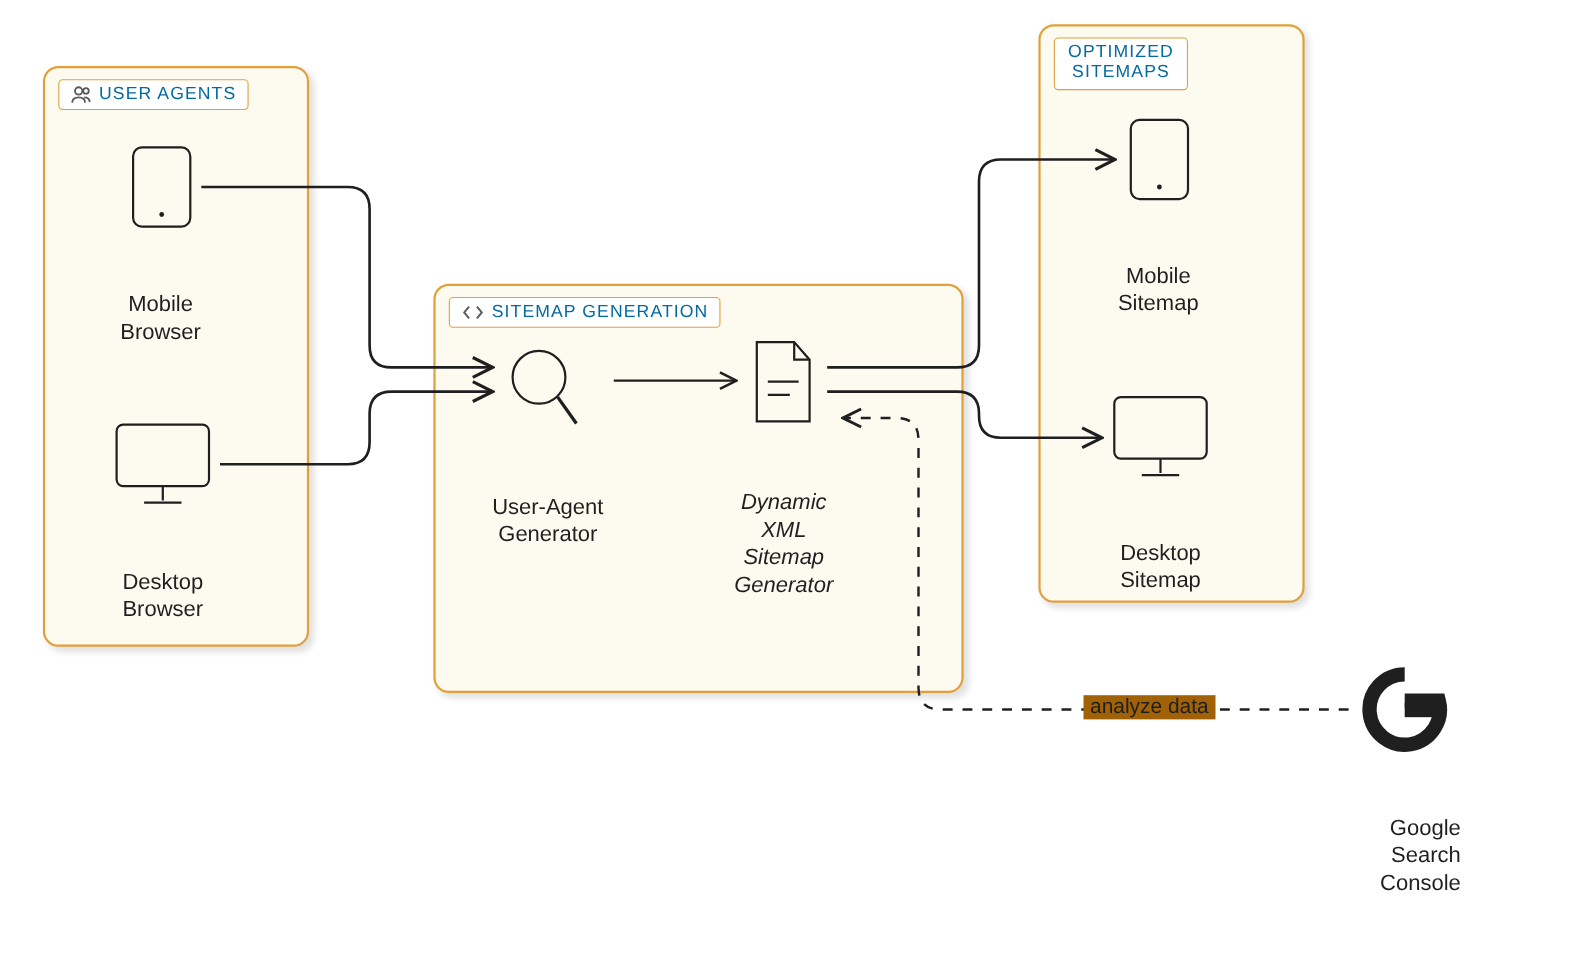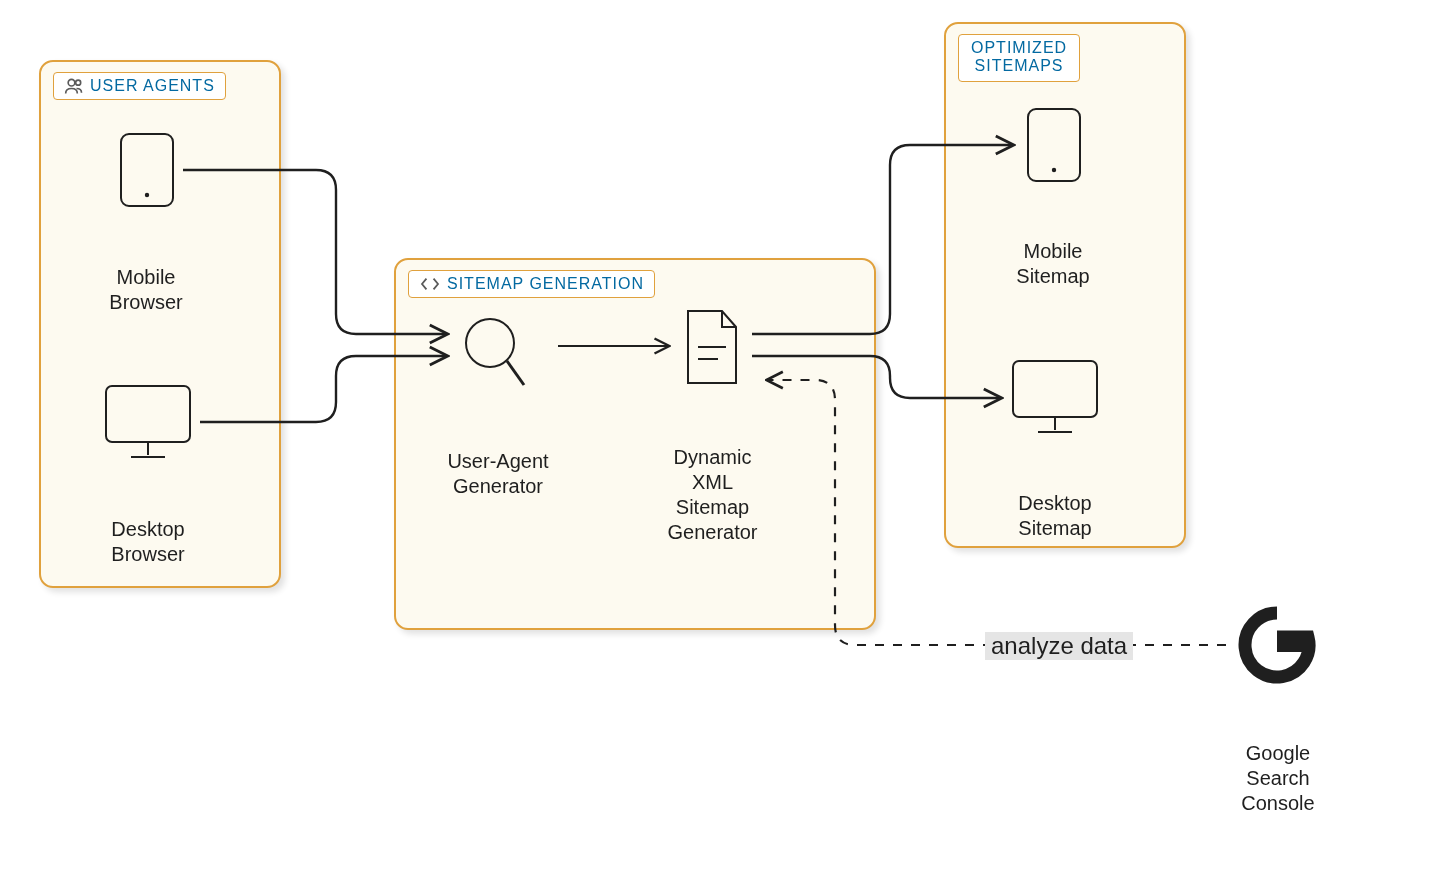--- a/index.html
+++ b/index.html
@@ -43,22 +43,22 @@
     text-align: center;
     color: #1f1f1f;
     font-size: 20px;
     line-height: 1.25;
     white-space: pre-line;
     margin-top: 47px;
   }
   .edge-label {
     position: absolute;
     color: #1f1f1f;
-    font-size: 24px;
-    background: #e5e5e5;
+    font-size: 19px;
+    background: #a16207;
     padding: 0 6px;
   }
   svg.connectors {
     position: absolute;
     top: 0; left: 0;
     width: 1431px;
     height: 872px;
     pointer-events: none;
   }
   .icon {
@@ -114,21 +114,21 @@
 </svg>
 <div class="node-label" style="left:438px; top:402px; width:120px;">User-Agent
 Generator</div>
 
 <svg class="icon" style="left:680px; top:307px; width:64px; height:82px;" viewBox="0 0 64 82">
   <path d="M8 4 H42 L56 20 V76 H8 Z"></path>
   <path d="M42 4 V20 H56"></path>
   <line x1="18" y1="40" x2="46" y2="40"></line>
   <line x1="18" y1="52" x2="38" y2="52"></line>
 </svg>
-<div class="node-label" style="left:655px; top:398px; width:115px;">Dynamic
+<div class="node-label" style="left:655px; top:398px; width:115px;font-style:italic;">Dynamic
 XML
 Sitemap
 Generator</div>
 
 <div class="group-box" style="left:944px; top:22px; width:238px; height:522px;">
   <div class="group-label noicon" style="white-space:pre-line; text-align:center; line-height:1.15; padding:4px 12px 5px 12px;">
     <span>OPTIMIZED
 SITEMAPS</span>
   </div>
 </div>
@@ -145,21 +145,21 @@
   <line x1="45" y1="59" x2="45" y2="72"></line>
   <line x1="28" y1="74" x2="62" y2="74"></line>
 </svg>
 <div class="node-label" style="left:1010px; top:444px; width:90px;">Desktop
 Sitemap</div>
 
 <svg style="position:absolute; left:1237px; top:605px; width:80px; height:80px;" viewBox="0 0 80 80">
   <path d="M40 8 a32 32 0 1 0 31 24 H40" fill="none" stroke="#1f1f1f" stroke-width="13" stroke-linecap="butt"></path>
   <rect x="40" y="34" width="34" height="13" fill="#1f1f1f"></rect>
 </svg>
-<div class="node-label" style="left:1228px; top:694px; width:100px;">Google
+<div class="node-label" style="left:1228px; top:694px; width:100px;text-align:right;">Google
 Search
 Console</div>
 
 <svg class="connectors">
   <defs>
     <marker id="arrow" viewBox="0 0 12 12" refX="10" refY="6" markerWidth="9" markerHeight="9" orient="auto-start-reverse">
       <path d="M1 1 L11 6 L1 11" fill="none" stroke="#1f1f1f" stroke-width="1.6"></path>
     </marker>
   </defs>
 

